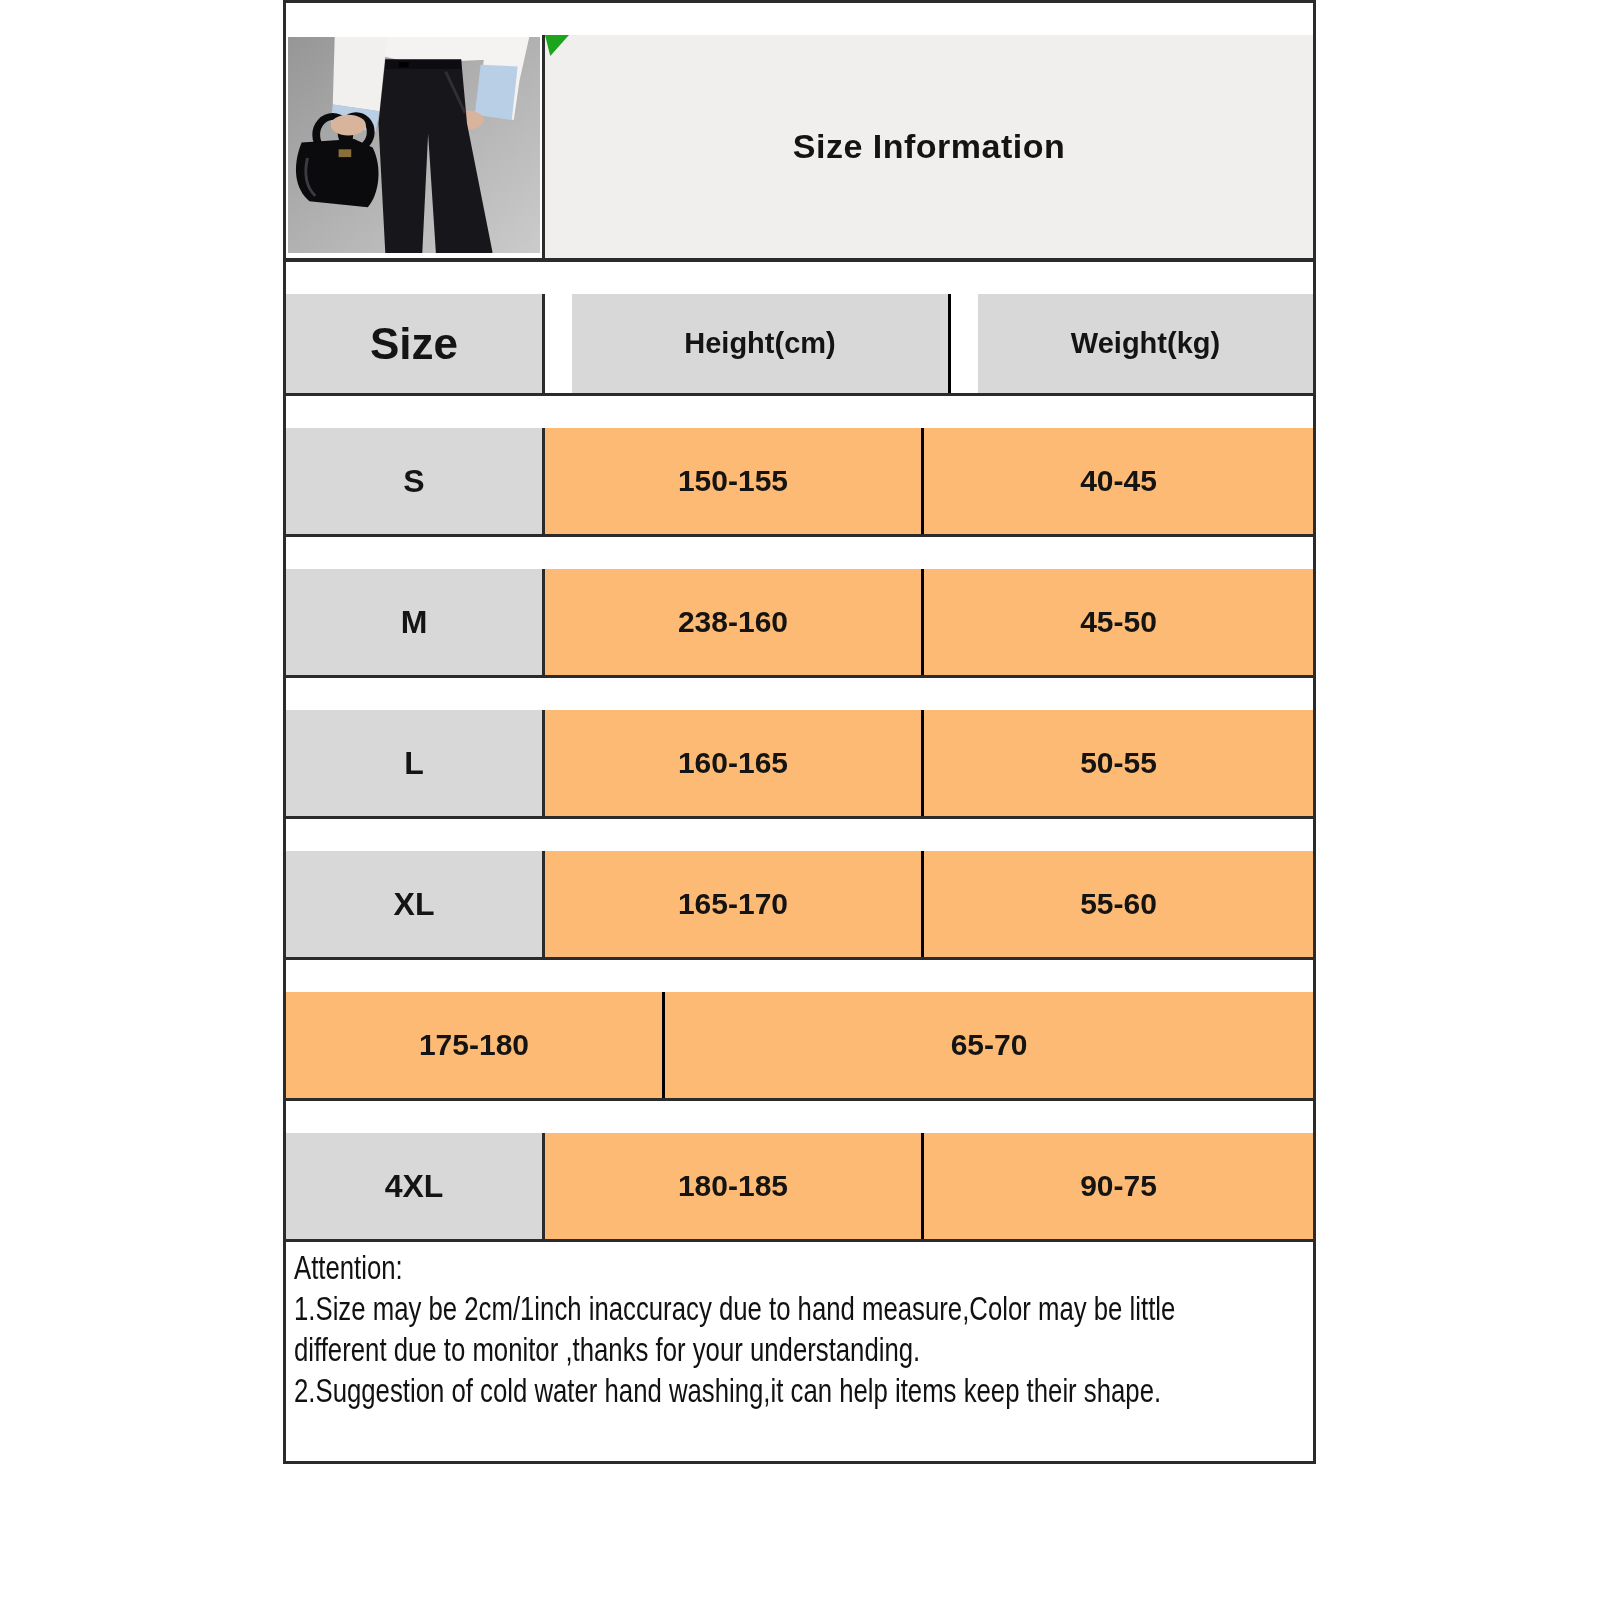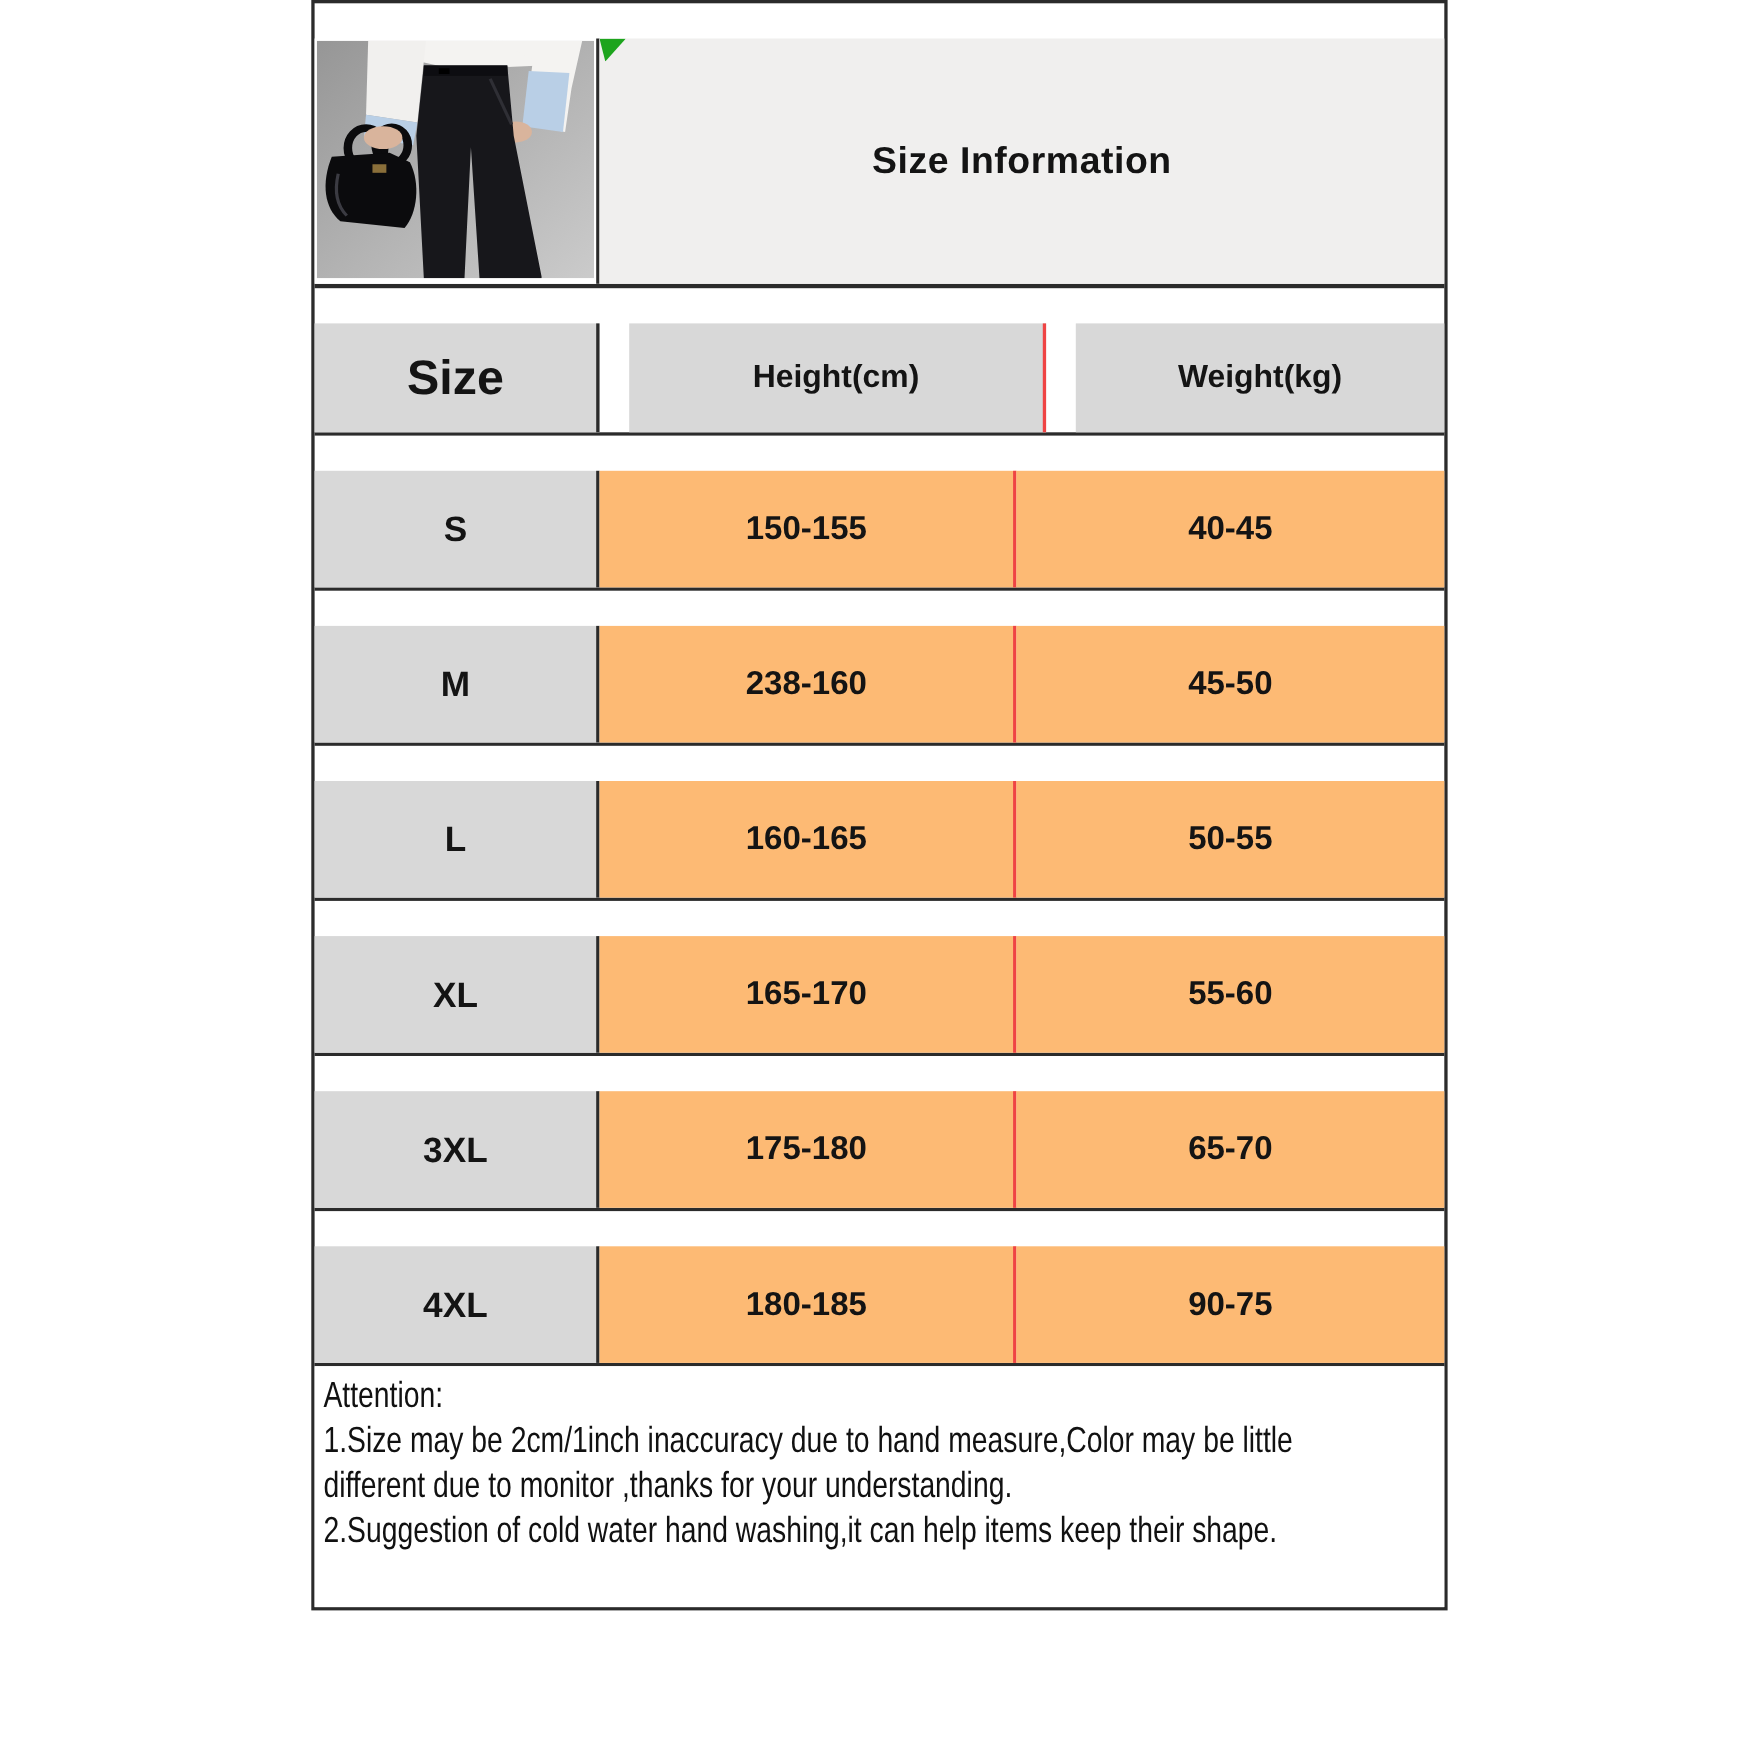--- a/index.html
+++ b/index.html
@@ -19,21 +19,21 @@
   .row{display:flex;border-bottom:3px solid #2b2b2b;}
   .row-top{height:255px;border-bottom-width:4px;}
   .row-header{height:131px;gap:27px;}
   .row-data{height:138px;}
   .cell{
     display:flex;align-items:center;justify-content:center;
     box-sizing:border-box;
     margin-top:32px;
   }
   .c1{width:259px;border-right:3px solid #2b2b2b;}
-  .c2{width:379px;border-right:3px solid #ef4444;}
+  .c2{width:379px;border-right:3px solid #000000;}
   .c3{flex:1;}
   .photo-cell{background:#ffffff;padding:2px 2px 5px 2px;}
   .photo-cell svg{width:100%;height:100%;display:block;}
   .title-cell{
     flex:1;background:#f0efee;position:relative;
     font-size:34px;font-weight:bold;letter-spacing:0.5px;
   }
   .green-tri{
     position:absolute;left:0;top:0;width:24px;height:21px;
     background:#1da41d;
@@ -132,21 +132,20 @@
     <div class="cell c1 size-cell">L</div>
     <div class="cell c2 val-cell">160-165</div>
     <div class="cell c3 val-cell">50-55</div>
   </div>
   <div class="row row-data">
     <div class="cell c1 size-cell">XL</div>
     <div class="cell c2 val-cell">165-170</div>
     <div class="cell c3 val-cell">55-60</div>
   </div>
   <div class="row row-data">
-    <div class="cell c1 size-cell">3XL</div>
     <div class="cell c2 val-cell">175-180</div>
     <div class="cell c3 val-cell">65-70</div>
   </div>
   <div class="row row-data">
     <div class="cell c1 size-cell">4XL</div>
     <div class="cell c2 val-cell">180-185</div>
     <div class="cell c3 val-cell">90-75</div>
   </div>
 
   <div class="attention">

